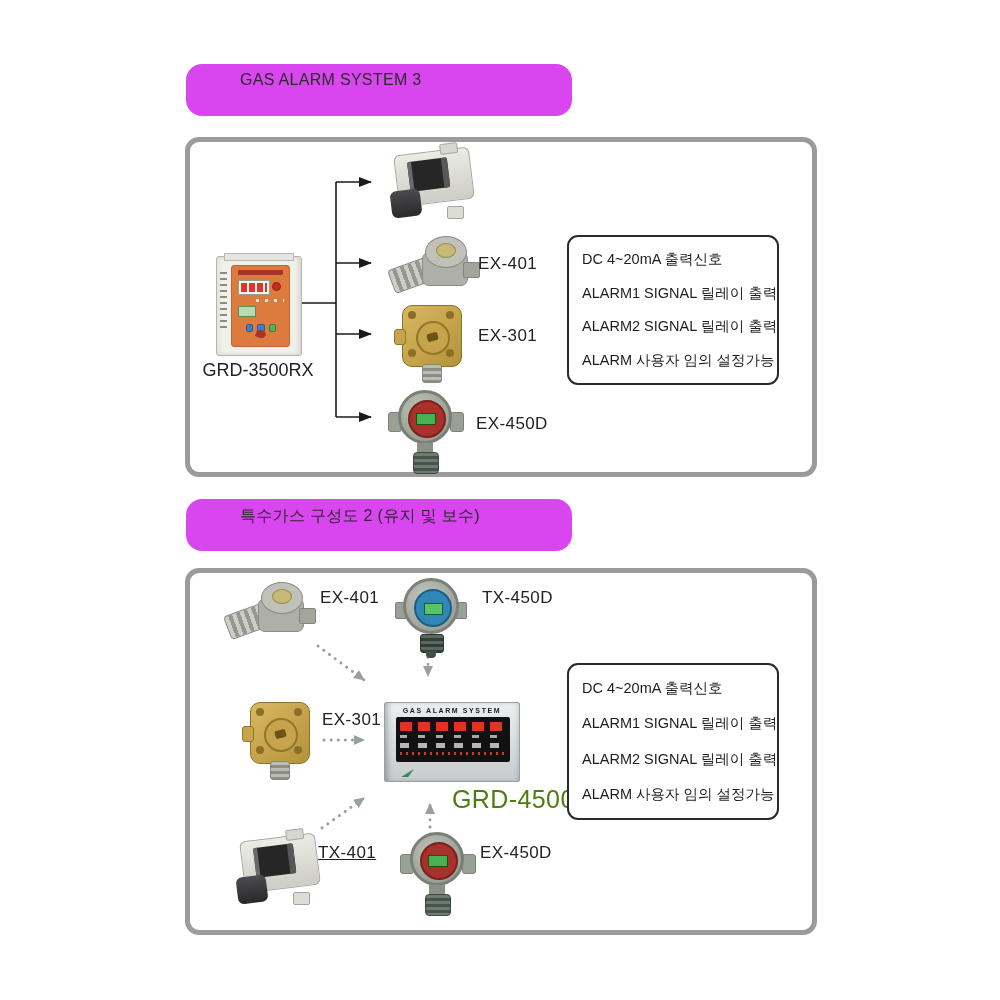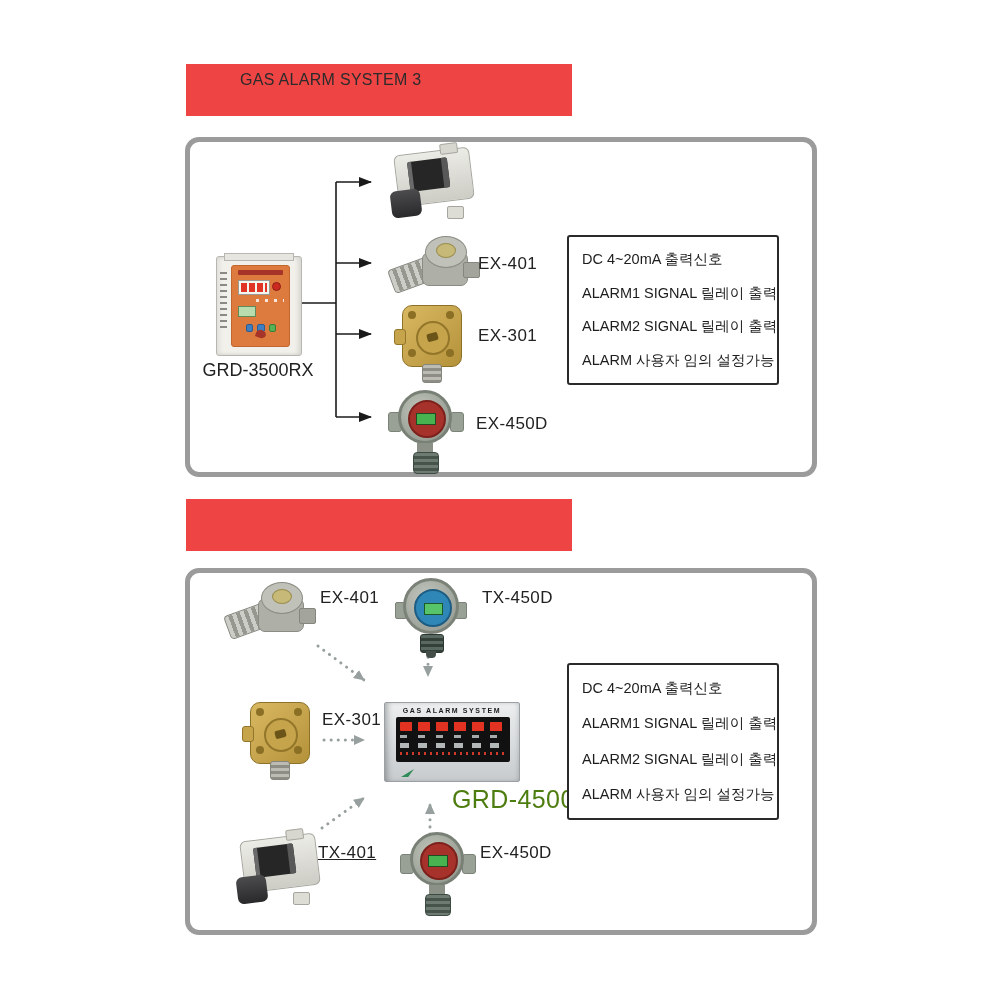--- a/index.html
+++ b/index.html
@@ -1,28 +1,28 @@
 <!DOCTYPE html>
 <html><head>
 <meta charset="utf-8">
 <style>
   html,body{margin:0;padding:0;background:#fff;}
   .canvas{position:relative;width:1000px;height:1000px;background:#ffffff;
           font-family:"Liberation Sans",sans-serif;color:#222;overflow:hidden;}
   
-  .hdr{position:absolute;left:186px;width:386px;height:52px;background:#ef4444;
-       border-radius:0;padding:6px 0 0 54px;box-sizing:border-box;}
+  .hdr{position:absolute;left:186px;width:386px;height:52px;background:#d946ef;
+       border-radius:16px;padding:6px 0 0 54px;box-sizing:border-box;}
   .hdr .l1{font-size:16px;letter-spacing:.3px;color:#2b2b2b;line-height:20px;}
   .hdr .l2{font-size:16px;letter-spacing:.3px;color:#2b2b2b;line-height:22px;}
   .hdr1{top:64px;} .hdr2{top:499px;}
   
   .frame{position:absolute;left:185px;width:622px;border:5px solid #9b9b9b;border-radius:14px;background:#fff;}
   .frame1{top:137px;height:330px;} .frame2{top:568px;height:357px;}
   
-  .specbox{position:absolute;left:567px;width:212px;border:2px solid #2a2a2a;border-radius:3px;
+  .specbox{position:absolute;left:567px;width:212px;border:2px solid #2a2a2a;border-radius:11px;
            display:flex;flex-direction:column;justify-content:space-around;
            padding:6px 6px 6px 13px;box-sizing:border-box;background:#fff;}
   .specbox1{top:235px;height:150px;} .specbox2{top:663px;height:157px;}
   .specline{font-size:14.5px;color:#1d1d1d;white-space:nowrap;}
   
   .dlabel{position:absolute;font-size:17px;color:#222;letter-spacing:.4px;white-space:nowrap;}
   .ctl-label{position:absolute;left:198px;top:360px;width:120px;text-align:center;font-size:18px;color:#222;}
   .g45-label{position:absolute;left:452px;top:785px;font-size:25px;color:#4d7c0f;letter-spacing:.4px;}
   
   .overlay{position:absolute;left:0;top:0;pointer-events:none;}
@@ -122,20 +122,21 @@
 
 <div class="canvas">
 
   <div class="hdr hdr1">
     <div class="l1">GAS ALARM SYSTEM 3</div>
   </div>
 
   <div class="frame frame1"></div>
 
   <div class="hdr hdr2">
+    <div class="l2">특수가스 구성도 2 (유지 및 보수)</div>
   </div>
 
   <div class="frame frame2"></div>
 
   <svg class="overlay" width="1000" height="1000">
     <defs>
       <marker id="mB" markerUnits="userSpaceOnUse" markerWidth="13" markerHeight="10" refX="12" refY="5" orient="auto">
         <path d="M0,0 L13,5 L0,10 z" fill="#1a1a1a"></path>
       </marker>
       <marker id="mG" markerUnits="userSpaceOnUse" markerWidth="11" markerHeight="10" refX="10" refY="5" orient="auto">

